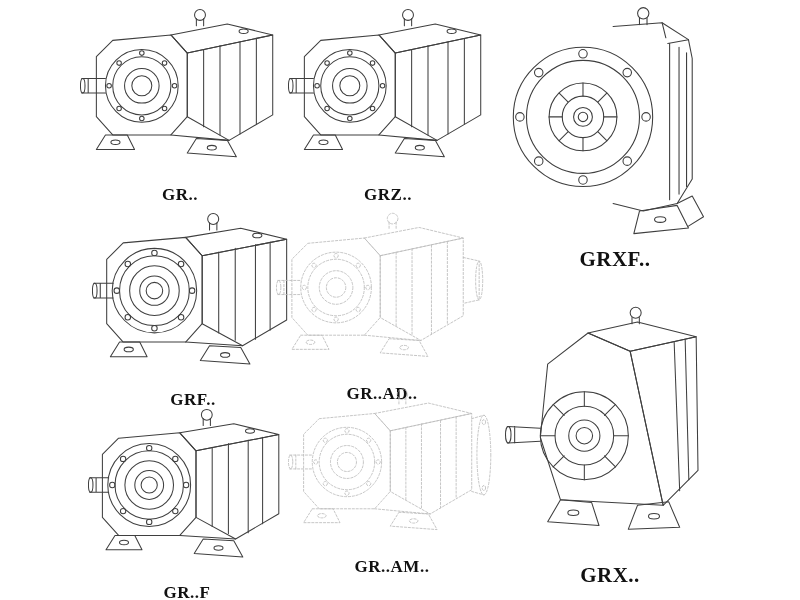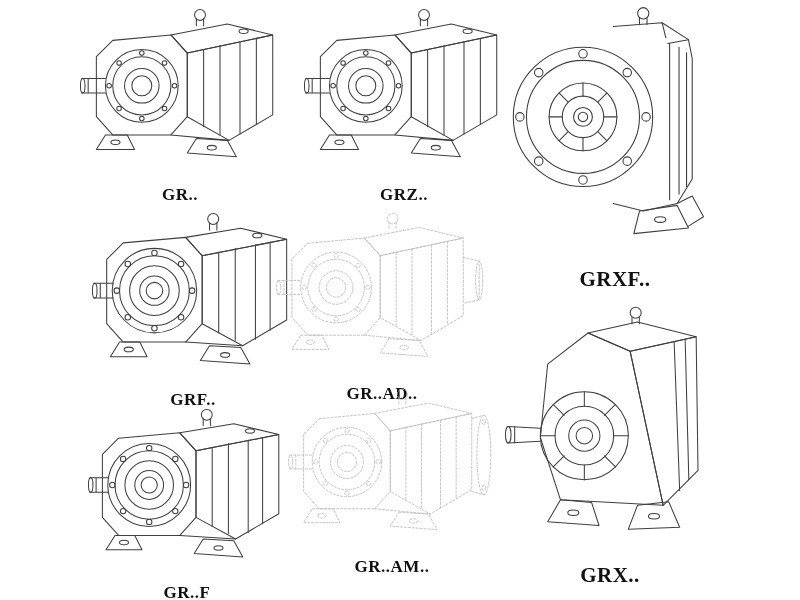--- a/index.html
+++ b/index.html
@@ -20,21 +20,21 @@
     stroke-width:1;
   }
   .label{
     font-weight:bold;
     font-size:17px;
     color:#111111;
     margin-top:8px;
     letter-spacing:.5px;
     white-space:nowrap;
   }
-  .label-lg{font-size:21px;margin-top:20px}
+  .label-lg{font-size:21px;margin-top:0}
   .defs{position:absolute;width:0;height:0;overflow:hidden}
 </style>
 </head>
 <body>
 
 <svg class="defs" aria-hidden="true">
   <defs>
 
     <symbol id="gb-side" viewBox="0 0 220 190">
       <g fill="none" stroke="currentColor" stroke-linejoin="round" stroke-linecap="round">
@@ -217,21 +217,21 @@
   </defs>
 </svg>
 
 <figure class="cell" style="left:80px;top:4px;width:200px">
   <svg class="drawing" viewBox="0 0 220 190">
       <use href="#gb-side"></use>
     </svg>
   <figcaption class="label">GR..</figcaption>
 </figure>
 
-<figure class="cell" style="left:304px;top:4px;width:200px">
+<figure class="cell" style="left:288px;top:4px;width:200px">
   <svg class="drawing" viewBox="0 0 220 190">
       <use href="#gb-side"></use>
     </svg>
   <figcaption class="label">GRZ..</figcaption>
 </figure>
 
 <figure class="cell" style="left:502px;top:2px;width:226px">
   <svg class="drawing" viewBox="0 0 240 260">
       <use href="#gb-front"></use>
     </svg>

